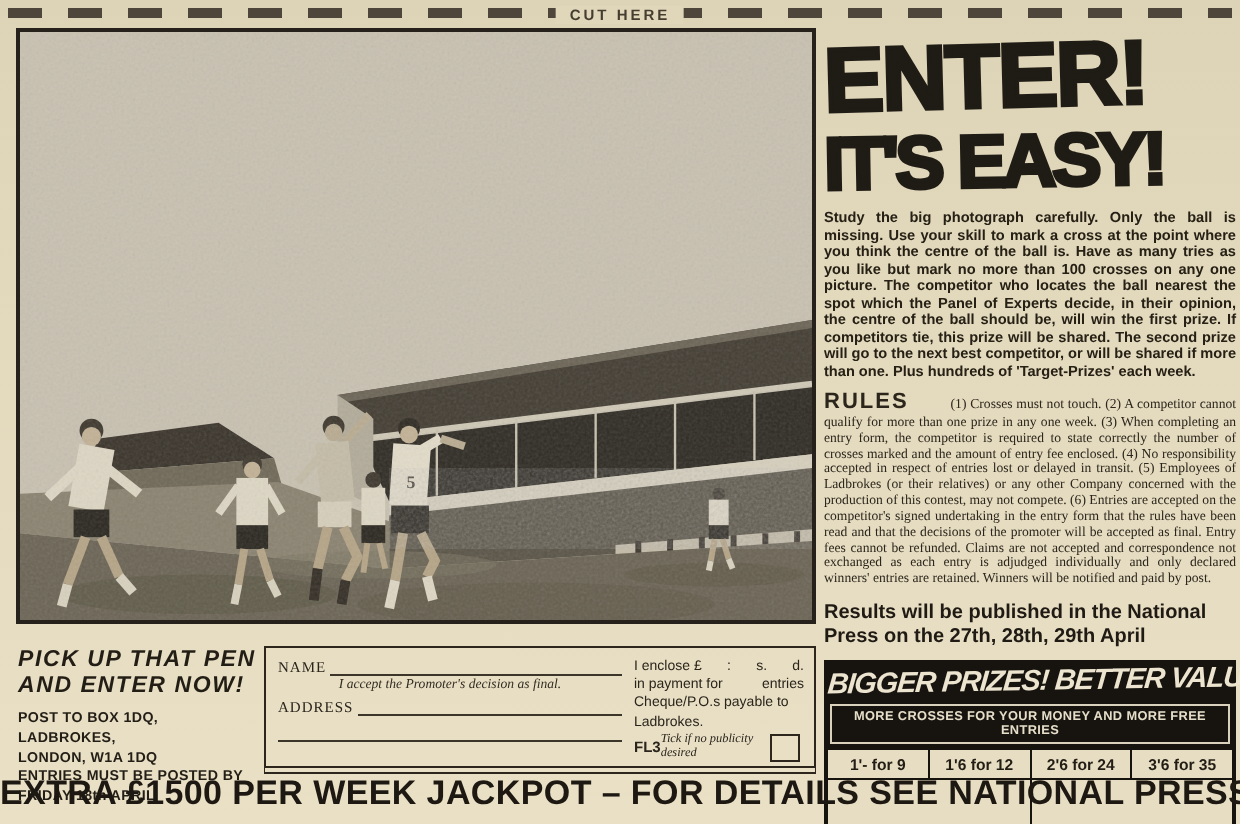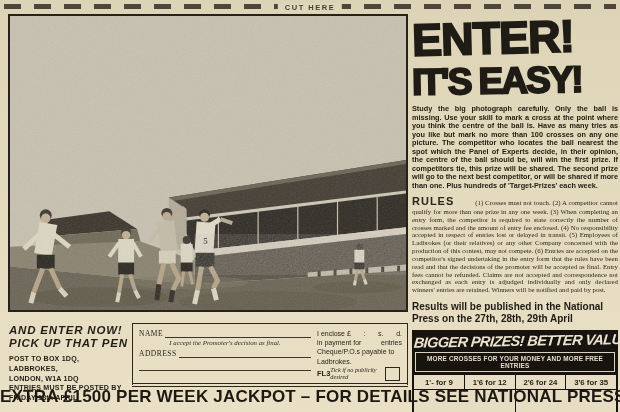--- a/index.html
+++ b/index.html
@@ -241,22 +241,22 @@
       <div class="p-cell">
           <span>15'- for 150 +</span>
           <span class="free">30 FREE</span>
         </div>
     </div>
   </div>
 </div>
 
 <div class="cta">
   <div class="cta-head">
+    <div>PICK UP THAT PEN</div>
     <div>AND ENTER NOW!</div>
-    <div>PICK UP THAT PEN</div>
   </div>
   <div class="cta-post">
     <div>POST TO BOX 1DQ, LADBROKES,</div>
     <div>LONDON, W1A 1DQ</div>
     <div>ENTRIES MUST BE POSTED BY</div>
     <div>FRIDAY 18th APRIL</div>
   </div>
 </div>
 
 <div class="form">

